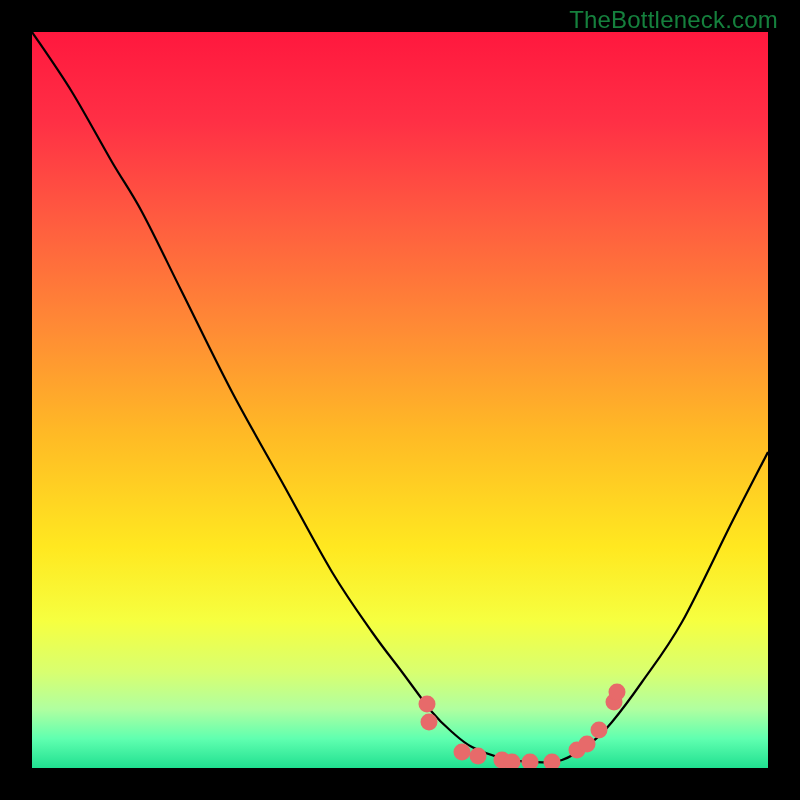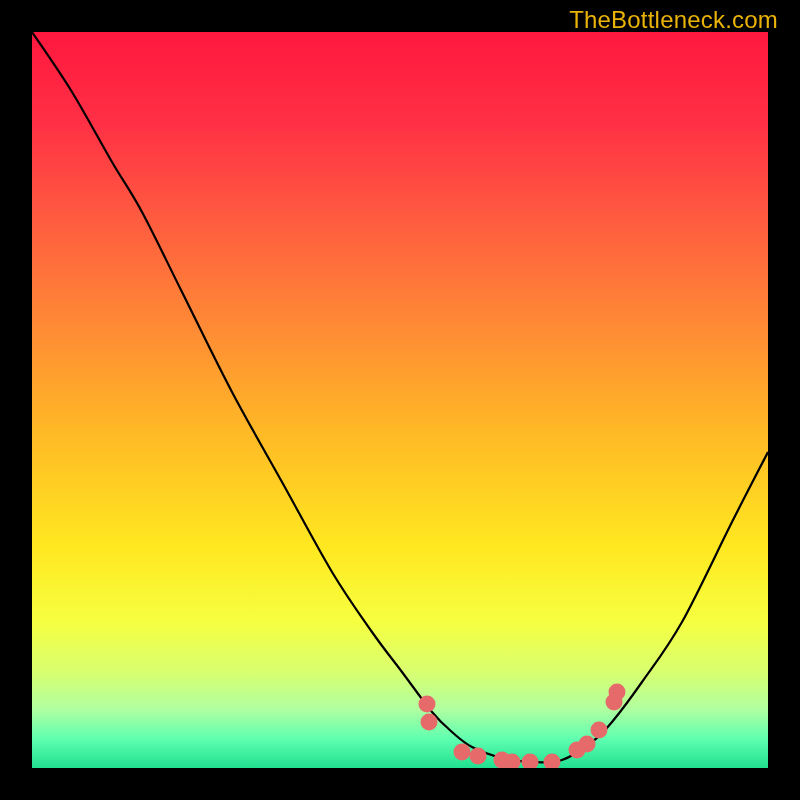--- a/index.html
+++ b/index.html
@@ -30,21 +30,21 @@
     position: absolute;
     left: 0;
     top: 0;
     width: 736px;
     height: 736px;
   }
   .watermark {
     position: absolute;
     top: 6px;
     right: 22px;
-    color: #eab308;
+    color: #15803d;
     font-size: 24px;
     font-weight: 500;
     letter-spacing: 0.2px;
   }
 </style>
 </head>
 <body>
 
 <div class="watermark">TheBottleneck.com</div>
 

